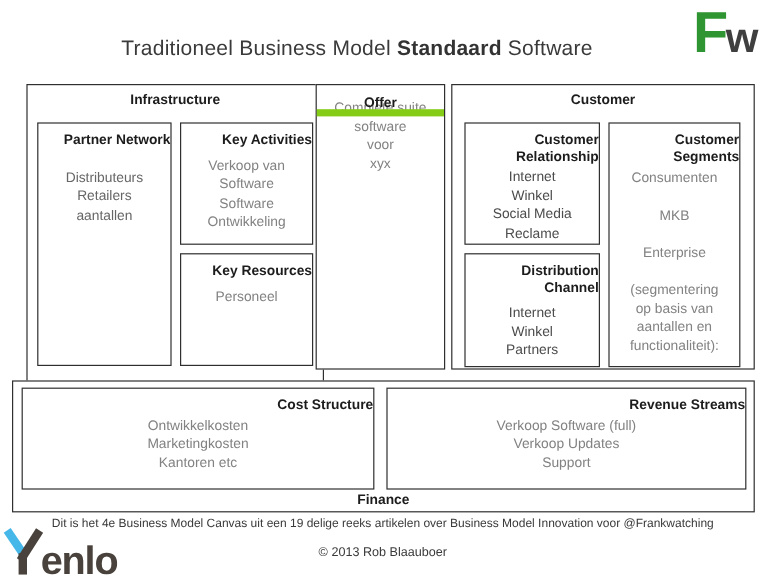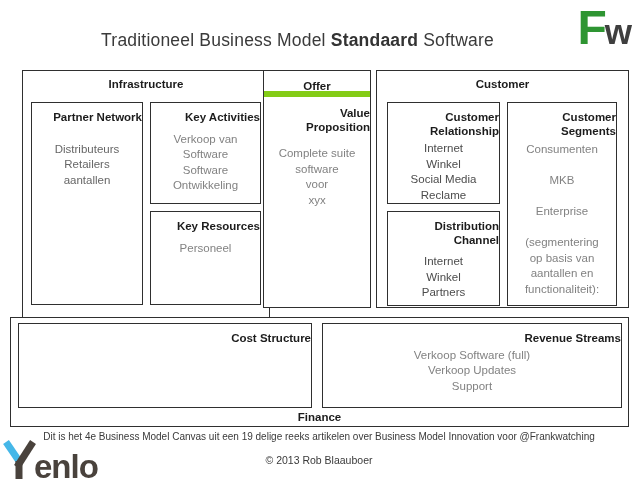--- a/index.html
+++ b/index.html
@@ -104,22 +104,20 @@
 Ontwikkeling</div>
     </div>
     <div id="cell-resources" class="cell">
       <div class="cell-title">Key Resources</div>
       <div class="cell-content g-light">Personeel</div>
     </div>
   </div>
 
   <div id="offer" class="box">
     <div id="offer-header">Offer</div>
-    <div class="cell-title" id="vp-title">Value
-Proposition</div>
     <div class="cell-content g-light mt-md">Complete suite
 software
 voor
 xyx</div>
   </div>
 
   <div id="customer" class="box">
     <div class="section-label">Customer</div>
     <div id="cell-relationship" class="cell">
       <div class="cell-title">Customer
@@ -148,20 +146,23 @@
 (segmentering
 op basis van
 aantallen en
 functionaliteit):</div>
     </div>
   </div>
 
   <div id="finance" class="box">
     <div id="cell-cost" class="cell">
       <div class="cell-title">Cost Structure</div>
+      <div class="cell-content g-light" style="margin-top:2px;">Ontwikkelkosten
+Marketingkosten
+Kantoren etc</div>
     </div>
     <div id="cell-revenue" class="cell">
       <div class="cell-title">Revenue Streams</div>
       <div class="cell-content g-light" style="margin-top:2px;">Verkoop Software (full)
 Verkoop Updates
 Support</div>
     </div>
     <div id="finance-label">Finance</div>
   </div>
 

